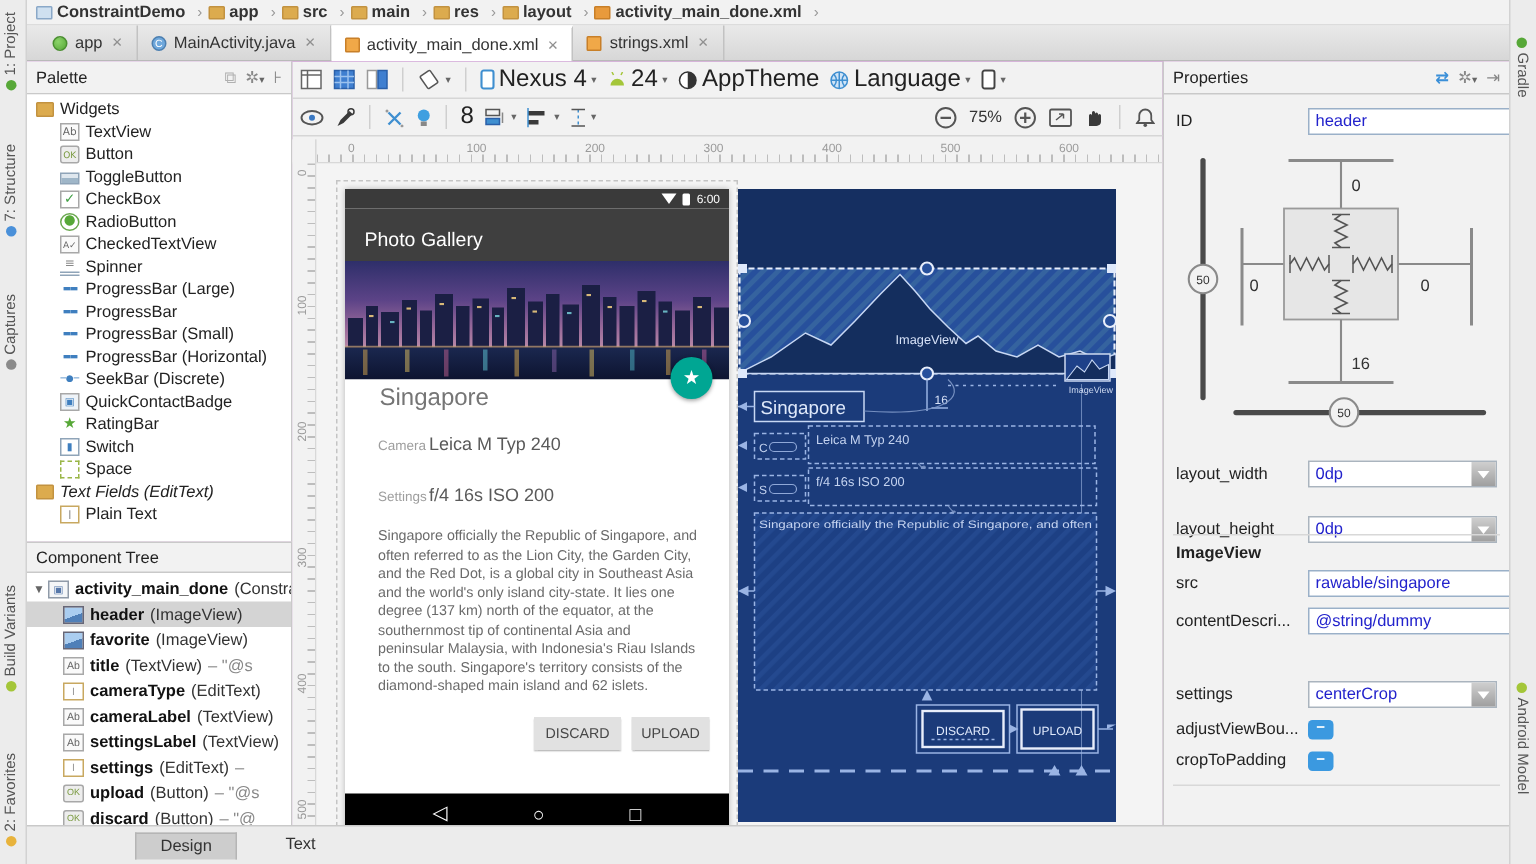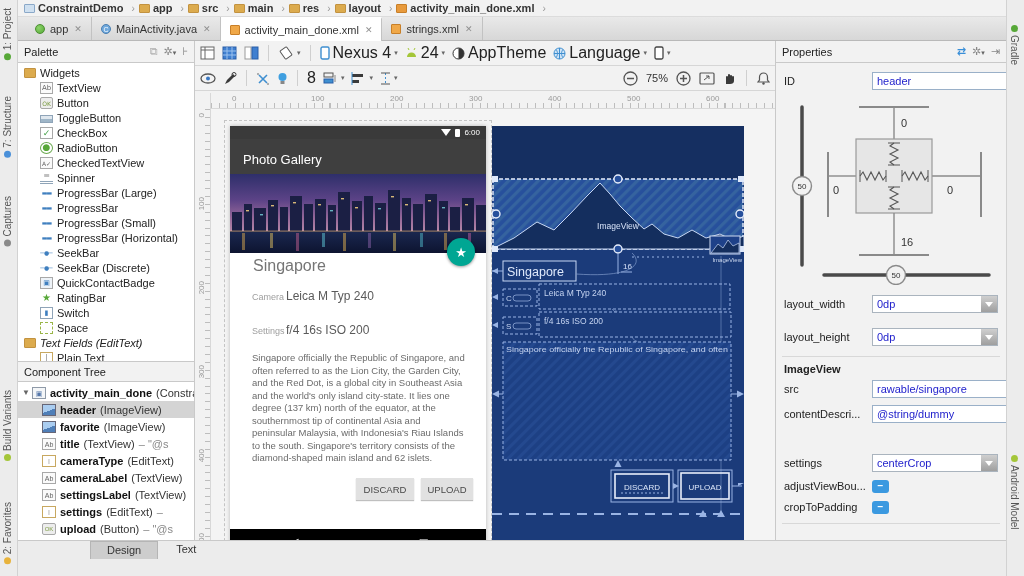--- a/index.html
+++ b/index.html
@@ -141,22 +141,22 @@
   .combo .val { flex:1; color:#2222cc; padding:2px 4px; overflow:hidden; white-space:nowrap; }
   .combo .arr { width:16px; background:linear-gradient(#cfcfcf,#9f9f9f); display:flex; align-items:center; justify-content:center; }
   .combo .arr::after { content:""; border-left:4px solid transparent; border-right:4px solid transparent; border-top:5px solid #fff; }
   .prop-toggle { width:17px; height:13px; background:#3b99e0; border-radius:3px; color:#fff; font-size:10px; line-height:12px;
     text-align:center; font-weight:bold; }
   .section-title { position:absolute; left:8px; font-weight:bold; color:#222; }
   .hr { position:absolute; left:6px; right:6px; height:1px; background:#d8d8d8; }
   #props-link { position:absolute; left:10px; color:#2b65c0; text-decoration:underline; font-weight:bold; display:flex; gap:5px; align-items:center; }
 
   
-  #bottom-bar { position:absolute; left:0; right:0; bottom:0; height:36px; background:#ececec; border-top:1px solid #c9c9c9;
-    display:flex; align-items:flex-start; padding-left:72px; gap:2px; }
+  #bottom-bar { position:absolute; left:0; right:0; bottom:0; height:26px; background:#ececec; border-top:1px solid #c9c9c9;
+    display:flex; align-items:center; padding-left:72px; gap:16px; }
   .btab { padding:2px 16px 3px; font-size:11px; color:#333; }
   .btab.active { background:#cdcdcd; border:1px solid #b5b5b5; border-bottom:none; }
 
   svg text { font-family:"Liberation Sans","DejaVu Sans",sans-serif; }
 </style>
 </head>
 <body>
 
 <div id="app">
 
@@ -284,24 +284,20 @@
             <span class="pi pi-progress">▬▬</span>
             <span>ProgressBar</span>
           </div>
           <div class="prow item">
             <span class="pi pi-progress">▬▬</span>
             <span>ProgressBar (Small)</span>
           </div>
           <div class="prow item">
             <span class="pi pi-progress">▬▬</span>
             <span>ProgressBar (Horizontal)</span>
-          </div>
-          <div class="prow item">
-            <span class="pi pi-seekbar">─●─</span>
-            <span>SeekBar</span>
           </div>
           <div class="prow item">
             <span class="pi pi-seekbar">─●─</span>
             <span>SeekBar (Discrete)</span>
           </div>
           <div class="prow item">
             <span class="pi pi-badge">▣</span>
             <span>QuickContactBadge</span>
           </div>
           <div class="prow item">
@@ -828,28 +824,28 @@
 
           <line x1="110" y1="116" x2="110" y2="158" stroke="#8a8a8a" stroke-width="1.4"></line>
           <text x="117" y="149" font-size="11" fill="#333">16</text>
           <line x1="75" y1="158" x2="145" y2="158" stroke="#8a8a8a" stroke-width="2"></line>
 
           <line x1="40" y1="178" x2="205" y2="178" stroke="#4a4a4a" stroke-width="3.5" stroke-linecap="round"></line>
           <circle cx="112" cy="178" r="9.5" fill="#f2f2f2" stroke="#8a8a8a" stroke-width="1.4"></circle>
           <text x="112" y="181" font-size="8" text-anchor="middle" fill="#333">50</text>
         </svg>
 
-        <div class="prop-row" style="top:231px;">
+        <div class="prop-row" style="top:243px;">
           <span class="prop-label">layout_width</span>
           <span class="combo">
               <span class="val">0dp</span>
               <span class="arr"></span>
             </span>
         </div>
-        <div class="prop-row" style="top:264px;">
+        <div class="prop-row" style="top:280px;">
           <span class="prop-label">layout_height</span>
           <span class="combo">
               <span class="val">0dp</span>
               <span class="arr"></span>
             </span>
         </div>
         <div class="hr" style="top:293px;"></div>
         <div class="section-title" style="top:300px;">ImageView</div>
 
         <div class="prop-row" style="top:316px;">

